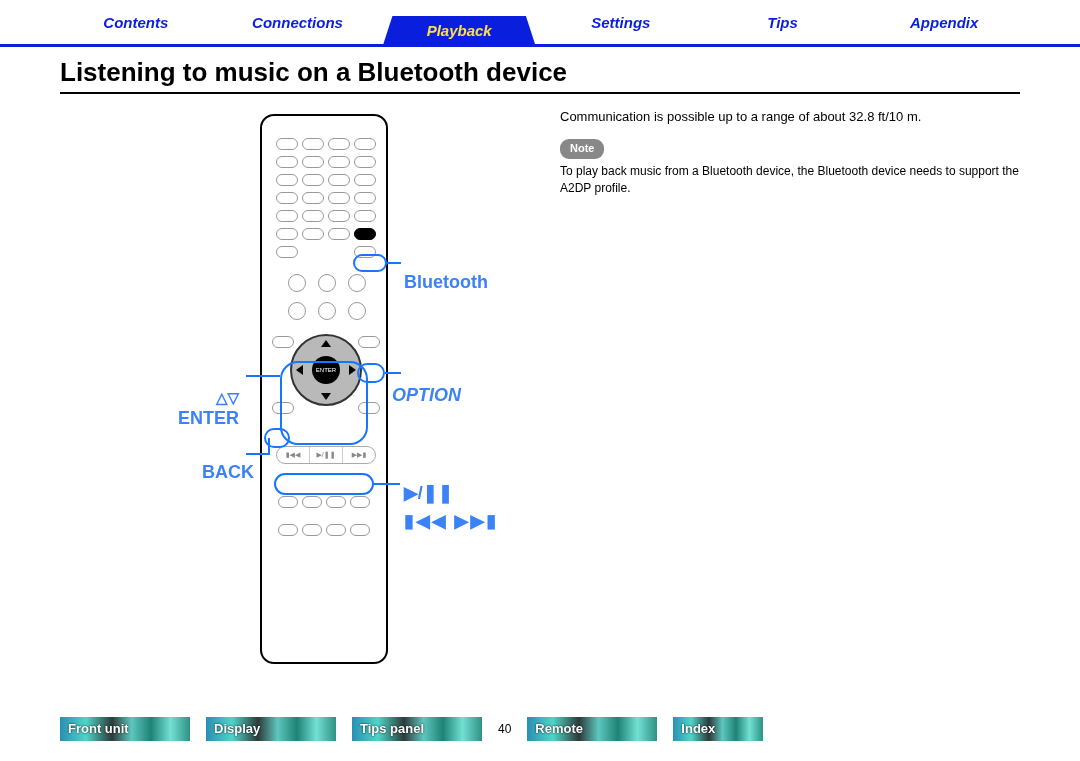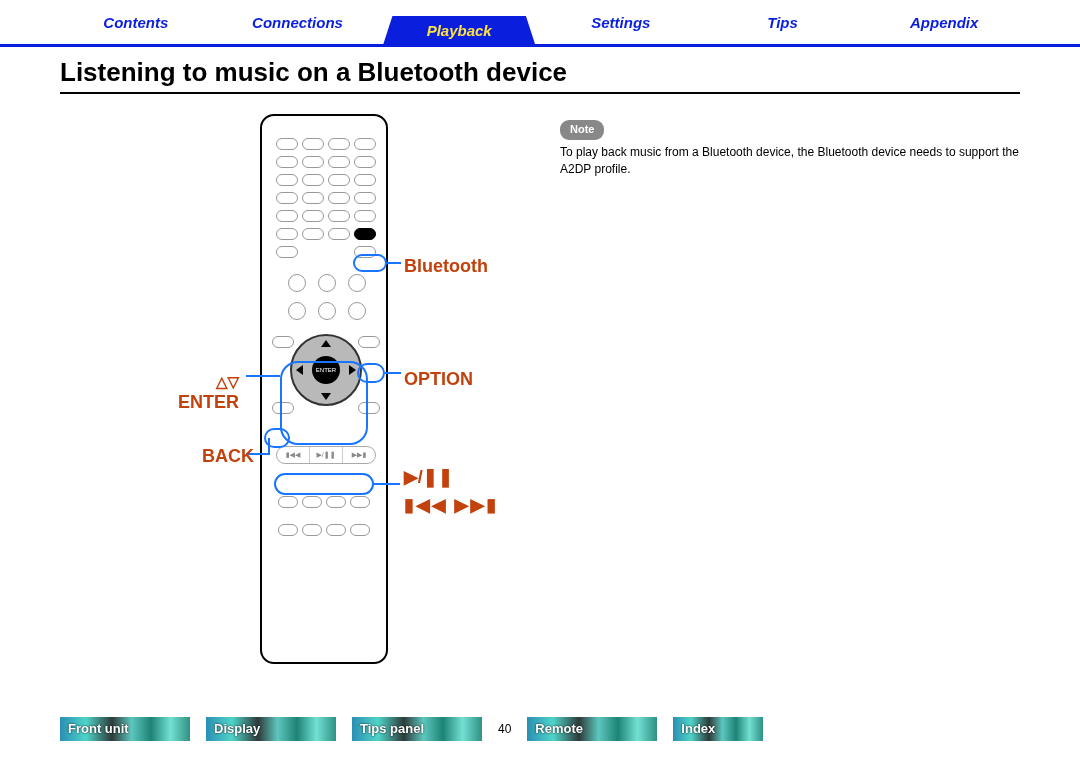--- a/index.html
+++ b/index.html
@@ -80,26 +80,27 @@
     width: 128px;
     height: 550px;
     border: 2px solid #000;
     border-radius: 14px;
     background: #fff;
   }
   .callout {
     position: absolute;
     font-size: 18px;
     font-weight: bold;
-    color: #c2410c;
+    color: #3b82f6;
+    margin-top: 16px;
   }
   .callout.bt { left: 344px; top: 148px; }
   .callout.enter { left: 118px; top: 263px; text-align: right; }
   .callout.back { left: 142px; top: 338px; }
-  .callout.option { left: 344px; top: 261px; }
+  .callout.option { left: 332px; top: 261px; font-style: italic; }
   .callout.play { left: 344px; top: 358px; white-space: nowrap;}
   .callout.skip { left: 344px; top: 386px; white-space: nowrap; letter-spacing: 2px;}
   .callout .tri { font-size: 15px; }
   .hl { position: absolute; border: 2px solid #1775ff; border-radius: 18px; }
   .hl.bt  { left: 293px; top: 146px; width: 34px; height: 18px; }
   .hl.nav { left: 220px; top: 253px; width: 88px; height: 84px; }
   .hl.opt { left: 297px; top: 255px; width: 28px; height: 20px; }
   .hl.back{ left: 204px; top: 320px; width: 26px; height: 20px; }
   .hl.play{ left: 214px; top: 365px; width: 100px; height: 22px; }
   .line { position:absolute; background:#1775ff; height:2px;}
@@ -260,20 +261,21 @@
       <span class="tri">△▽</span><br>
       <span>ENTER</span>
     </div>
     <div class="callout back">BACK</div>
     <div class="callout option">OPTION</div>
     <div class="callout play">▶/❚❚</div>
     <div class="callout skip">▮◀◀ ▶▶▮</div>
   </div>
 
   <div class="right">
+    <p>Communication is possible up to a range of about 32.8 ft/10 m.</p>
     <div class="note-badge">Note</div>
     <p class="note-text">To play back music from a Bluetooth device, the Bluetooth device needs to support the A2DP profile.</p>
   </div>
 </div>
 
 <div class="footer">
   <div class="fbtn">Front unit</div>
   <div class="fbtn">Display</div>
   <div class="fbtn">Tips panel</div>
   <div class="pgnum">40</div>

